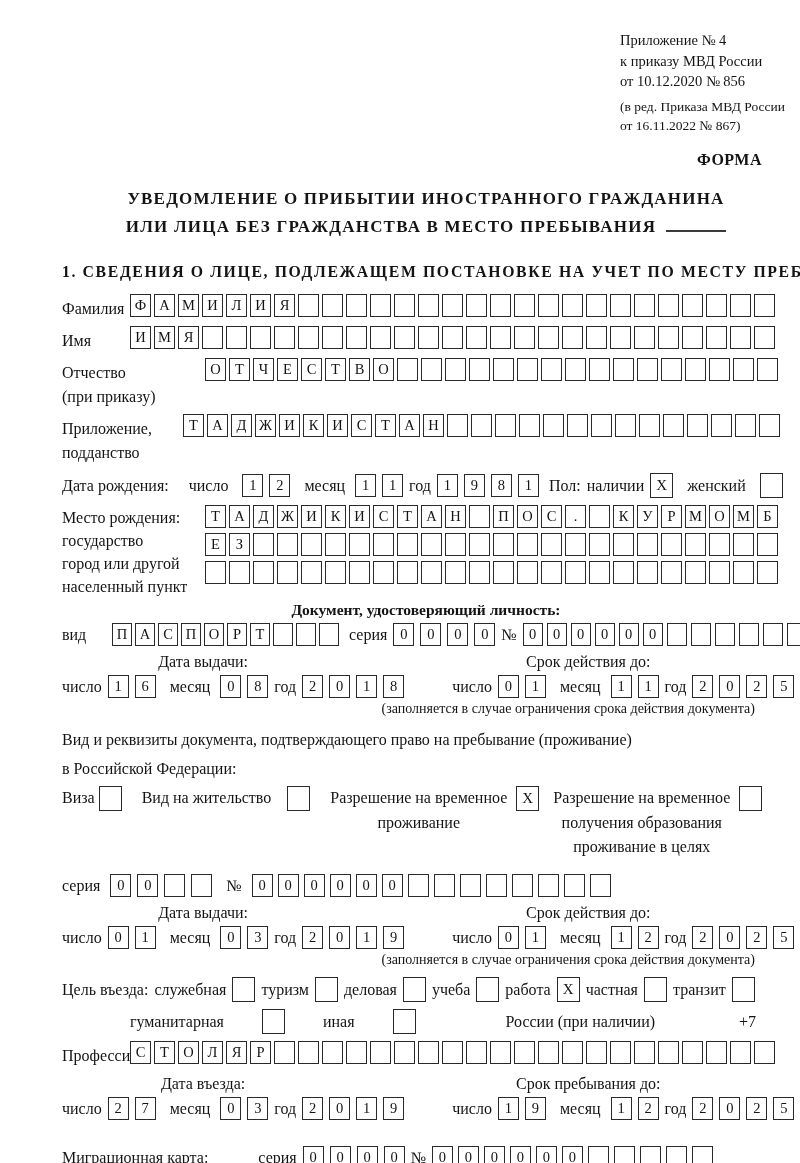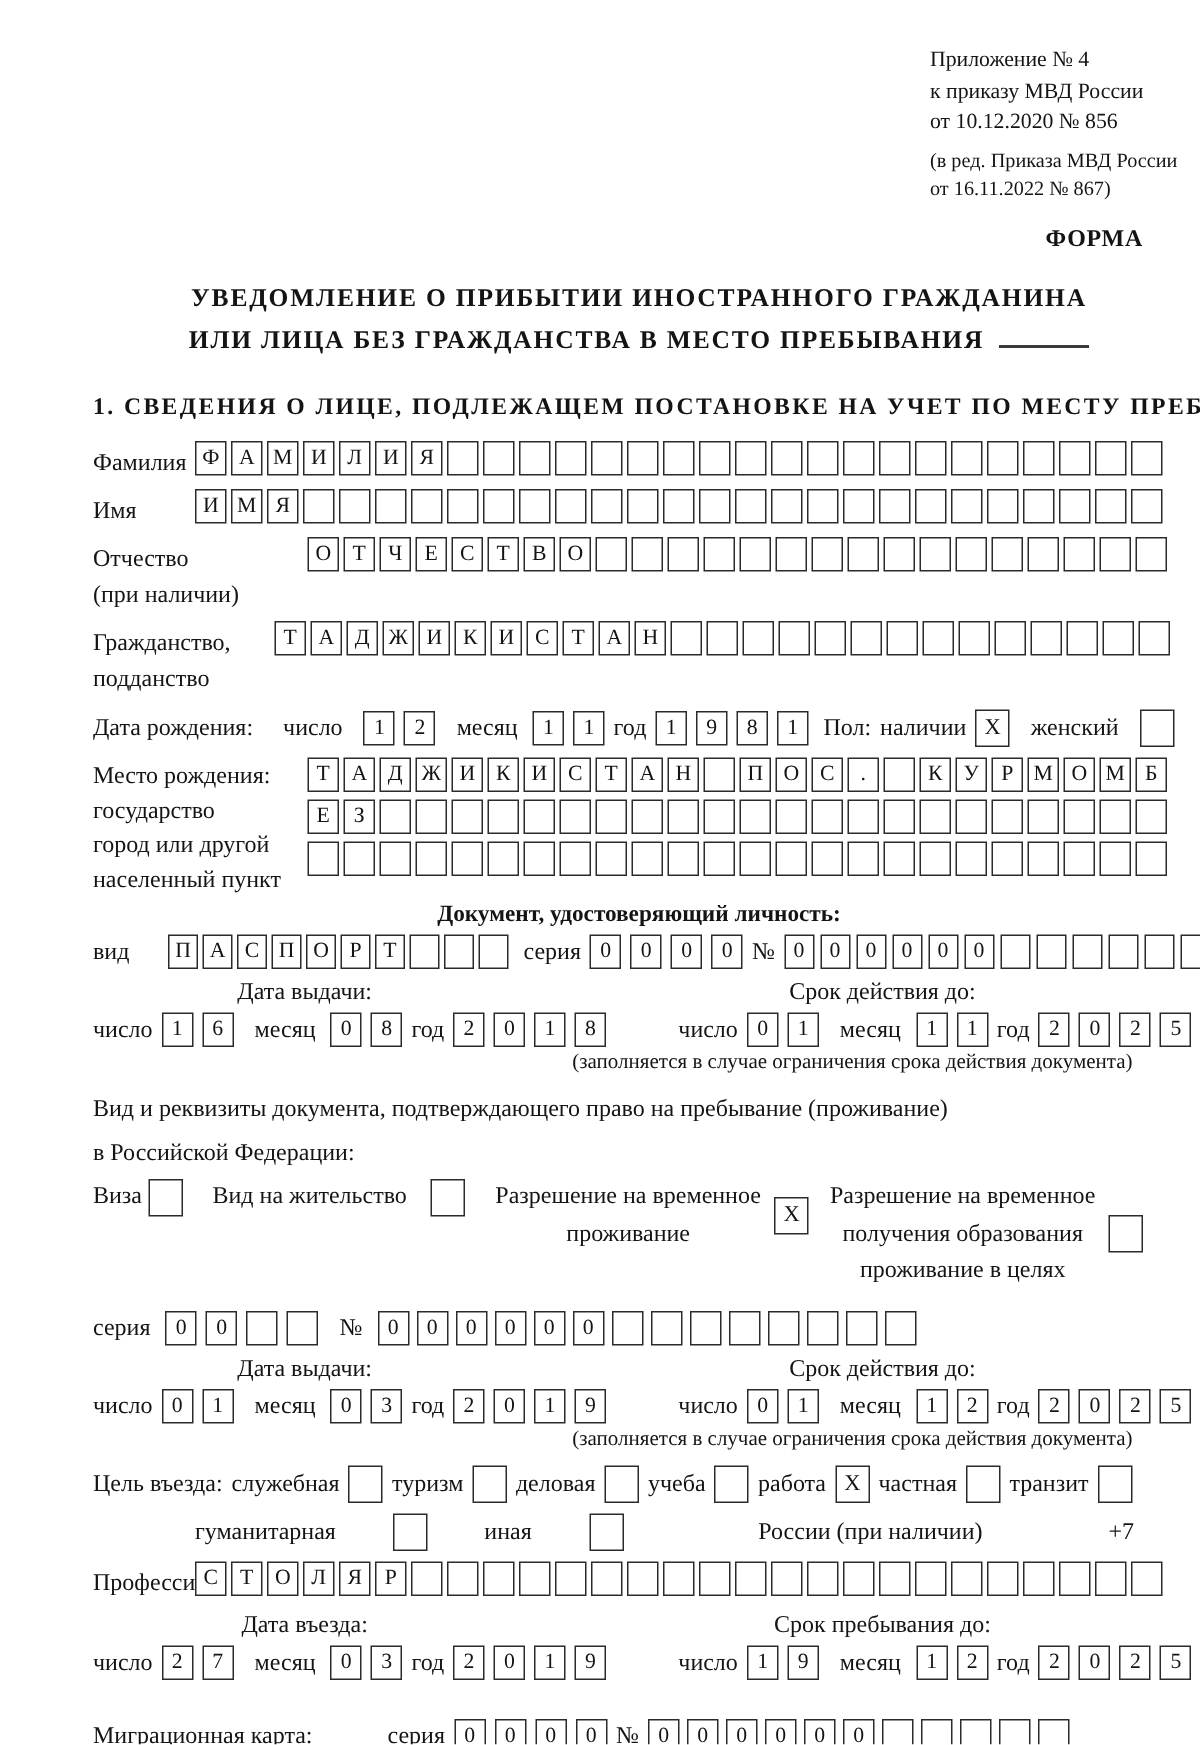--- a/index.html
+++ b/index.html
@@ -43,21 +43,21 @@
   .date-group.right { width:383px; }
   .dg-head { text-align:center; margin-bottom:4px; }
   .date-group.left .dg-head { padding-right:60px; }
   .date-group.right .dg-head { padding-right:70px; }
   .dg-row { display:flex; align-items:center; }
   .dg-row .lbl { flex:none; }
   .note { font-size:14px; margin-top:3px; text-align:right; padding-right:35px; }
   
   .intro { margin-top:9px; line-height:1.8; }
   .options-row { display:flex; align-items:flex-start; margin-top:2px; }
-  .opt { display:flex; align-items:center; }
+  .opt { display:flex; align-items:flex-start; }
   .opt-lines { display:flex; flex-direction:column; text-align:center; line-height:1.55; }
   .opt .cells { margin-left:9px; margin-top:0; }
   
   .purpose-row { display:flex; align-items:center; margin-top:9px; }
   .purpose-row .lbl { flex:none; }
   .purpose-row .cells { margin:0 6px; }
   
   .reps { display:flex; align-items:flex-start; margin-top:7px; }
   .reps-label { line-height:1.5; padding-top:2px; }
   .gap6 { width:6px; flex:none; } .gap10 { width:10px; flex:none; }
@@ -149,21 +149,21 @@
         <span class="cell"></span>
         <span class="cell"></span>
         <span class="cell"></span>
         <span class="cell"></span>
       </div>
   </div>
 
   <div class="grid-row">
     <div class="row-label w143">
       <div>Отчество</div>
-      <div>(при наличии)</div>
+      <div>(при приказу)</div>
     </div>
     <div class="cells">
         <span class="cell">О</span>
         <span class="cell">Т</span>
         <span class="cell">Ч</span>
         <span class="cell">Е</span>
         <span class="cell">С</span>
         <span class="cell">Т</span>
         <span class="cell">В</span>
         <span class="cell">О</span>
@@ -181,21 +181,21 @@
         <span class="cell"></span>
         <span class="cell"></span>
         <span class="cell"></span>
         <span class="cell"></span>
         <span class="cell"></span>
       </div>
   </div>
 
   <div class="grid-row">
     <div class="row-label w121">
-      <div>Гражданство,</div>
+      <div>Приложение,</div>
       <div>подданство</div>
     </div>
     <div class="cells">
         <span class="cell">Т</span>
         <span class="cell">А</span>
         <span class="cell">Д</span>
         <span class="cell">Ж</span>
         <span class="cell">И</span>
         <span class="cell">К</span>
         <span class="cell">И</span>

